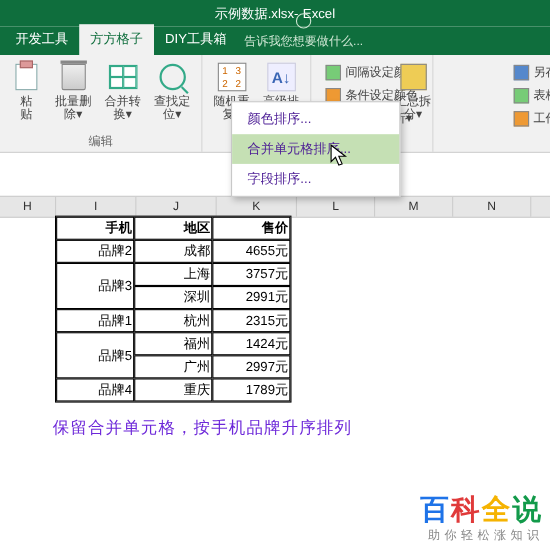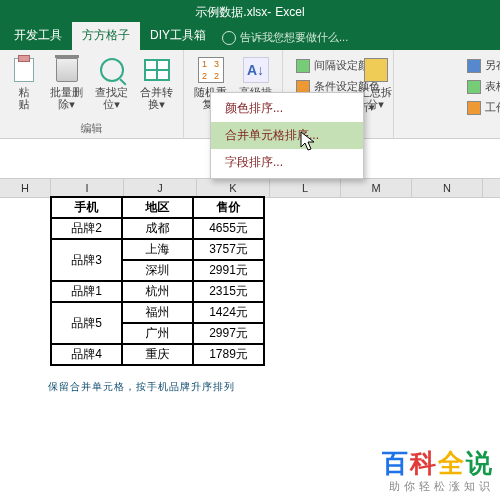--- a/index.html
+++ b/index.html
@@ -2,21 +2,21 @@
 <html><head>
 <meta charset="utf-8">
 <style>
   body { margin:0; font-family: "Microsoft YaHei", sans-serif; background:#fff; width:500px; height:500px; overflow:hidden; position:relative; }
   .titlebar { background:#0f6e3d; color:#fff; height:24px; display:flex; align-items:center; justify-content:center; font-size:12px; }
   .titlebar .fname { color:#fff; }
   .titlebar .app { color:#ffffff; margin-left:4px; }
   .tabs { background:#0f6e3d; height:26px; display:flex; align-items:flex-end; padding-left:4px; }
   .tab { font-size:12px; color:#fff; padding:5px 10px 6px; cursor:pointer; }
   .tab.active { background:#f1f1f1; color:#0f6e3d; }
-  .tell { font-size:11px; color:#cfe7d4; padding:5px 6px; display:flex; align-items:center; gap:4px; }
+  .tell { font-size:11px; color:#cfe7d4; padding:5px 6px; display:flex; align-items:center; gap:4px;flex-direction:column; }
   .bulb { width:12px; height:12px; border:1px solid #cfe7d4; border-radius:50%; display:inline-block; }
   .ribbon { background:#f1f1f1; border-bottom:1px solid #d0d0d0; height:88px; display:flex; font-size:11px; color:#444; position:relative; }
   .group { border-right:1px solid #d6d6d6; padding:4px 6px 2px; display:flex; flex-direction:column; justify-content:space-between; }
   .group-label { text-align:center; font-size:11px; color:#666; padding-top:2px; }
   .smallbtns { display:flex; gap:4px; }
   .bigbtn { display:flex; flex-direction:column; align-items:center; gap:2px; padding:2px 4px; cursor:pointer; }
   .bigbtn .ic { width:28px; height:28px; display:flex; align-items:center; justify-content:center; }
   .bigbtn .lbl { text-align:center; line-height:12px; white-space:pre; }
   .txtbtn { display:flex; align-items:center; gap:4px; padding:2px 3px; cursor:pointer; white-space:nowrap; }
   .txtbtn .sic { width:14px; height:14px; display:inline-block; }
@@ -29,34 +29,34 @@
   .ic-merge div { border:1px solid #3a8; }
   .ic-find { width:20px; height:20px; border:2px solid #3a8; border-radius:50%; position:relative; }
   .ic-find::after{content:"";position:absolute;width:8px;height:2px;background:#3a8;bottom:-3px;right:-5px;transform:rotate(45deg);}
   .ic-rand { width:24px;height:24px;border:1px solid #888;background:#fff;display:grid;grid-template-columns:1fr 1fr;grid-template-rows:1fr 1fr;}
   .ic-rand span{display:flex;align-items:center;justify-content:center;font-size:9px;color:#c60;}
   .ic-sort { width:24px;height:24px;display:flex;align-items:center;justify-content:center;font-size:14px;font-weight:bold;color:#3a66b5;background:#eef;border:1px solid #ccd;}
   .txt-right-col { display:flex; flex-direction:column; gap:2px; padding:2px 4px; }
   .sq { width:12px;height:12px;display:inline-block;border:1px solid #888;}
   .sq.g{background:#7c7;} .sq.o{background:#e93;} .sq.b{background:#58c;} .sq.y{background:#ec5;}
   .menu { position:absolute; top:92px; left:210px; width:152px; background:#fff; border:1px solid #c8c8c8; box-shadow:2px 3px 6px rgba(0,0,0,.25); font-size:12px; padding:2px 0; z-index:10;}
-  .menu-item { padding:5px 14px; color:#7f1d1d; cursor:pointer; }
+  .menu-item { padding:5px 14px; color:#4c1d95; cursor:pointer; }
   .menu-item.hover { background:#c5e0b4; }
   .cursor { position:absolute; top:131px; left:300px; z-index:11; pointer-events:none; }
   .sheet { position:absolute; top:178px; left:0; right:0; bottom:0; }
   .colheads { display:flex; background:#e6e6e6; height:18px; border-top:1px solid #ccc; border-bottom:1px solid #ccc; font-size:11px; color:#333;}
   .ch { border-right:1px solid #ccc; display:flex; align-items:center; justify-content:center; }
   .rowhead-space{width:0px;}
   .wH{width:50px}.wI{width:72px}.wJ{width:72px}.wK{width:72px}.wL{width:70px}.wM{width:70px}.wN{width:70px}
   
   .dtable { position:absolute; top:18px; left:50px; border:1px solid #000; background:#fff; font-size:12px; }
-  .dtable th, .dtable td { border:1px solid #000; text-align:center; height:19px; box-sizing:border-box; }
+  .dtable th, .dtable td { border:1px solid #000; text-align:right; height:19px; box-sizing:border-box; }
   .dtable th { font-weight:bold; width:71px; }
   .dtable td { width:71px; }
-  .note { position:absolute; top:202px; left:48px; color:#0c4a6e; font-size:10px; letter-spacing:1px; }
+  .note { position:absolute; top:202px; left:48px; color:#6d28d9; font-size:15px; letter-spacing:1px; }
   .watermark { position:absolute; right:6px; bottom:6px; text-align:right; }
   .watermark .big { font-size:26px; font-weight:bold; letter-spacing:2px;margin-left:13px; }
   .watermark .big .c1{color:#1e73e8;} .watermark .big .c2{color:#e03a3a;} .watermark .big .c3{color:#f5b301;} .watermark .big .c4{color:#129a4a;}
   .watermark .sub { font-size:11px; color:#888; letter-spacing:4px; margin-top:-2px;}
 </style>
 </head>
 <body>
 
 <div class="titlebar">
   <span class="fname">示例数据.xlsx</span>
@@ -86,36 +86,36 @@
       </div>
       <div class="bigbtn">
         <div class="ic">
             <div class="ic-del"></div>
           </div>
         <div class="lbl">批量删
 除▾</div>
       </div>
       <div class="bigbtn">
         <div class="ic">
+            <div class="ic-merge">
+              <div></div>
+              <div></div>
+              <div></div>
+              <div></div>
+            </div>
+          </div>
+        <div class="lbl">合并转
+换▾</div>
+      </div>
+      <div class="bigbtn">
+        <div class="ic">
             <div class="ic-find"></div>
           </div>
         <div class="lbl">查找定
 位▾</div>
-      </div>
-      <div class="bigbtn">
-        <div class="ic">
-            <div class="ic-merge">
-              <div></div>
-              <div></div>
-              <div></div>
-              <div></div>
-            </div>
-          </div>
-        <div class="lbl">合并转
-换▾</div>
       </div>
     </div>
     <div class="group-label">编辑</div>
   </div>
 
   <div class="group">
     <div class="smallbtns">
       <div class="bigbtn">
         <div class="ic">
             <div class="ic-rand">

